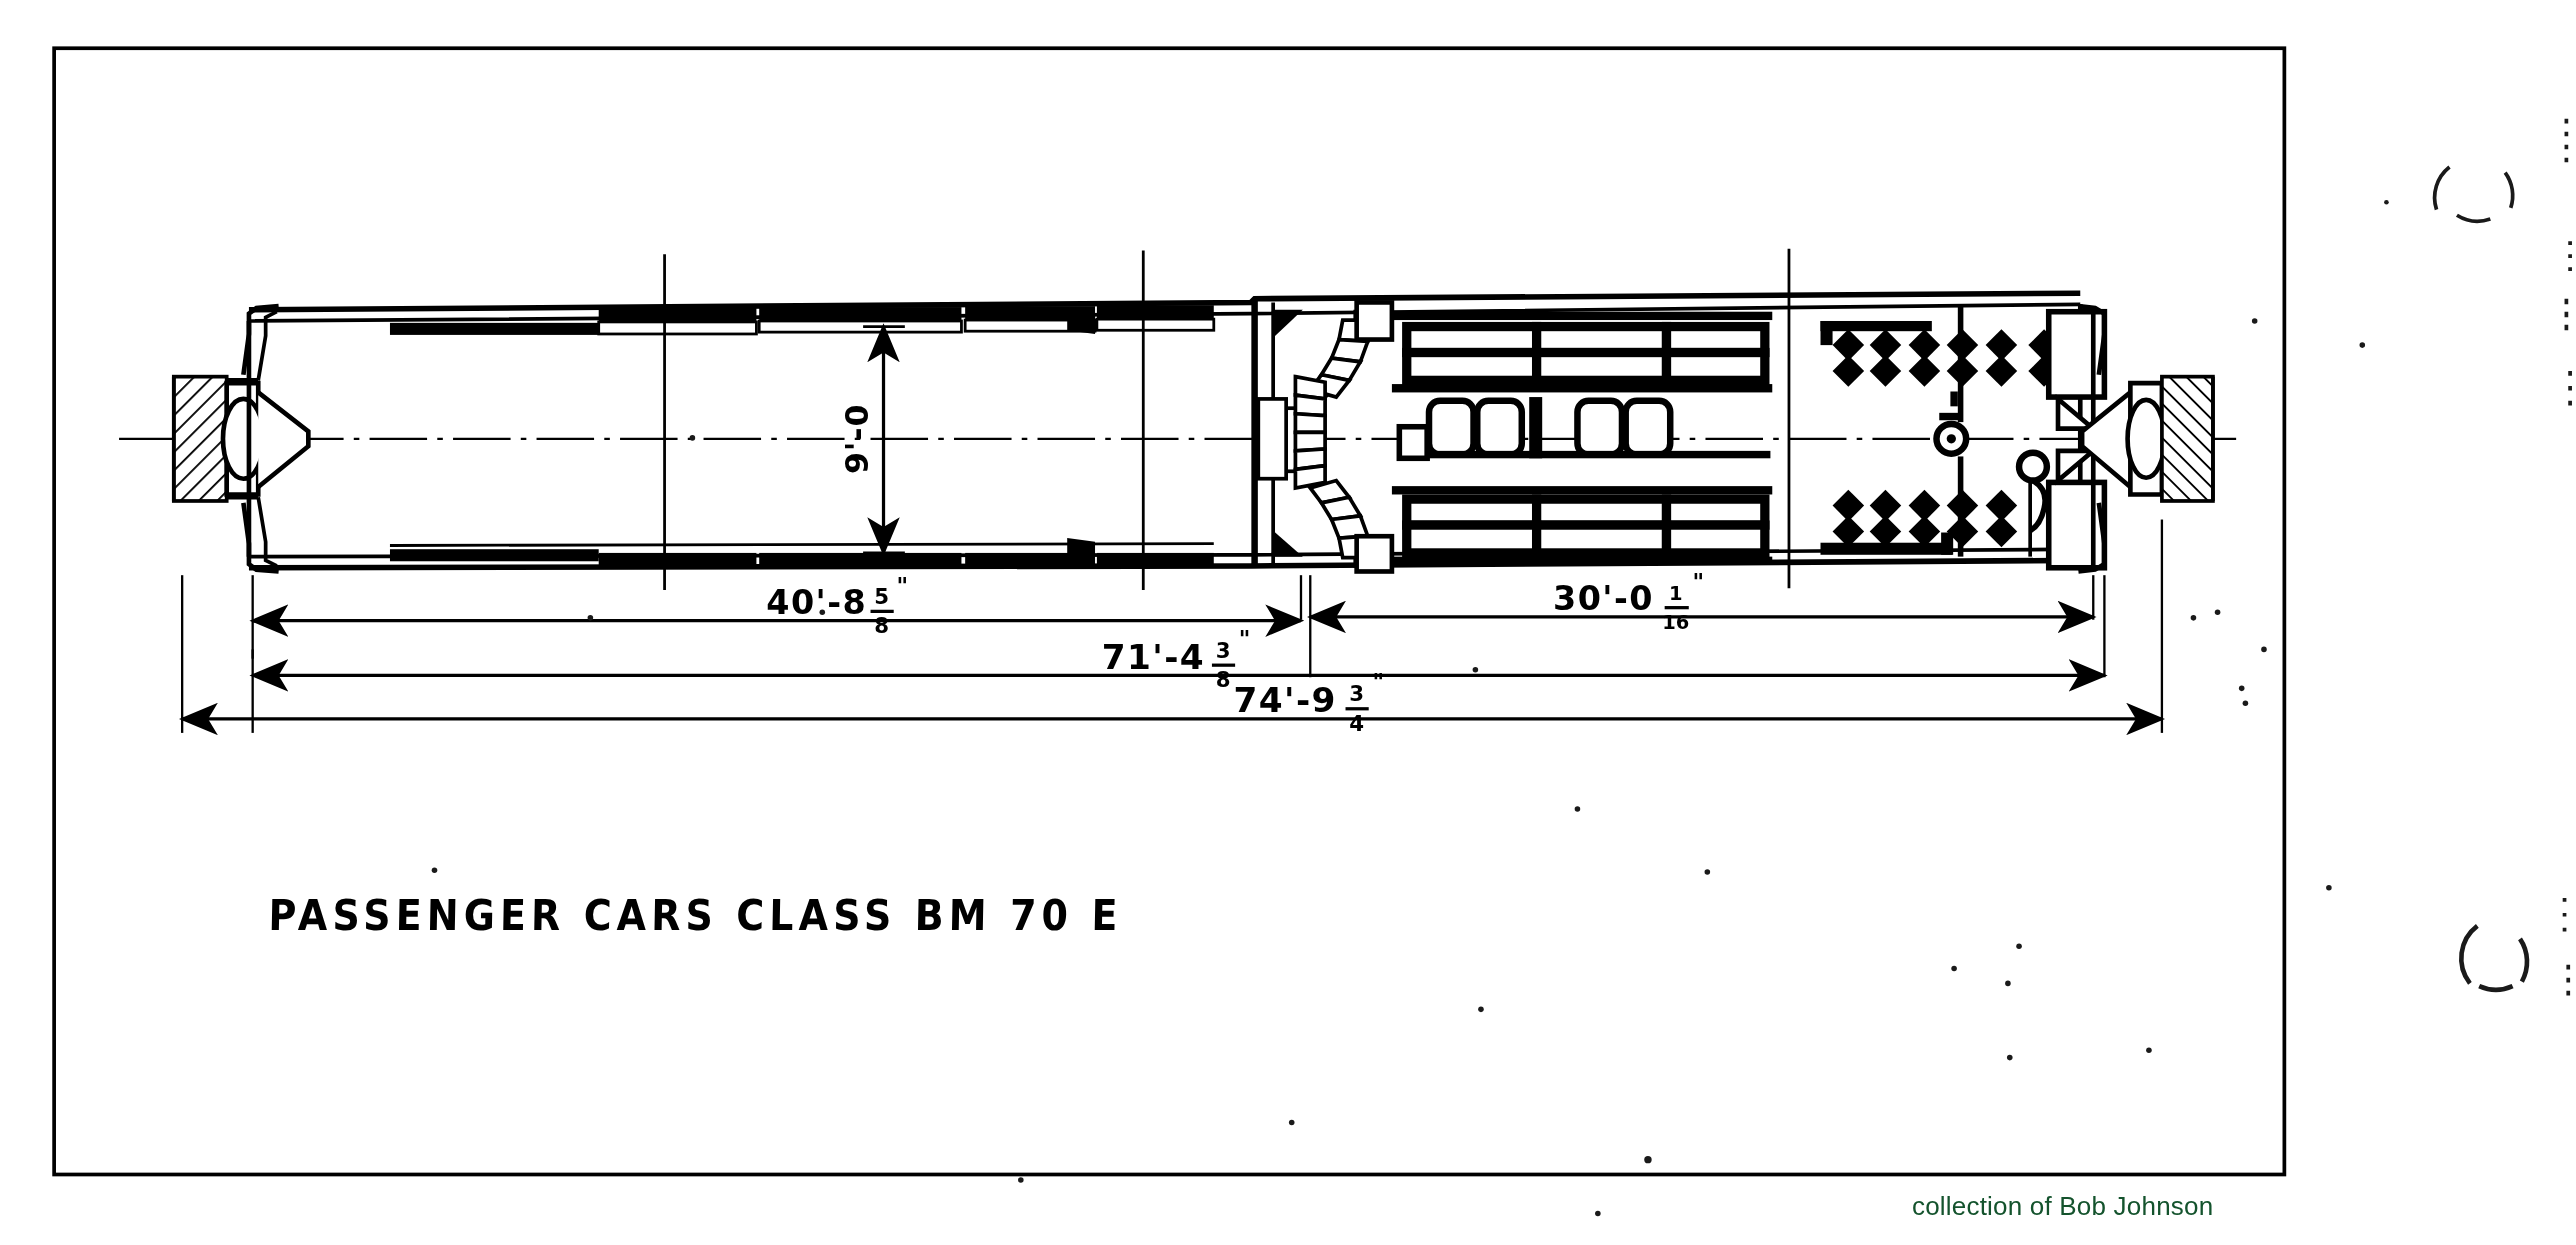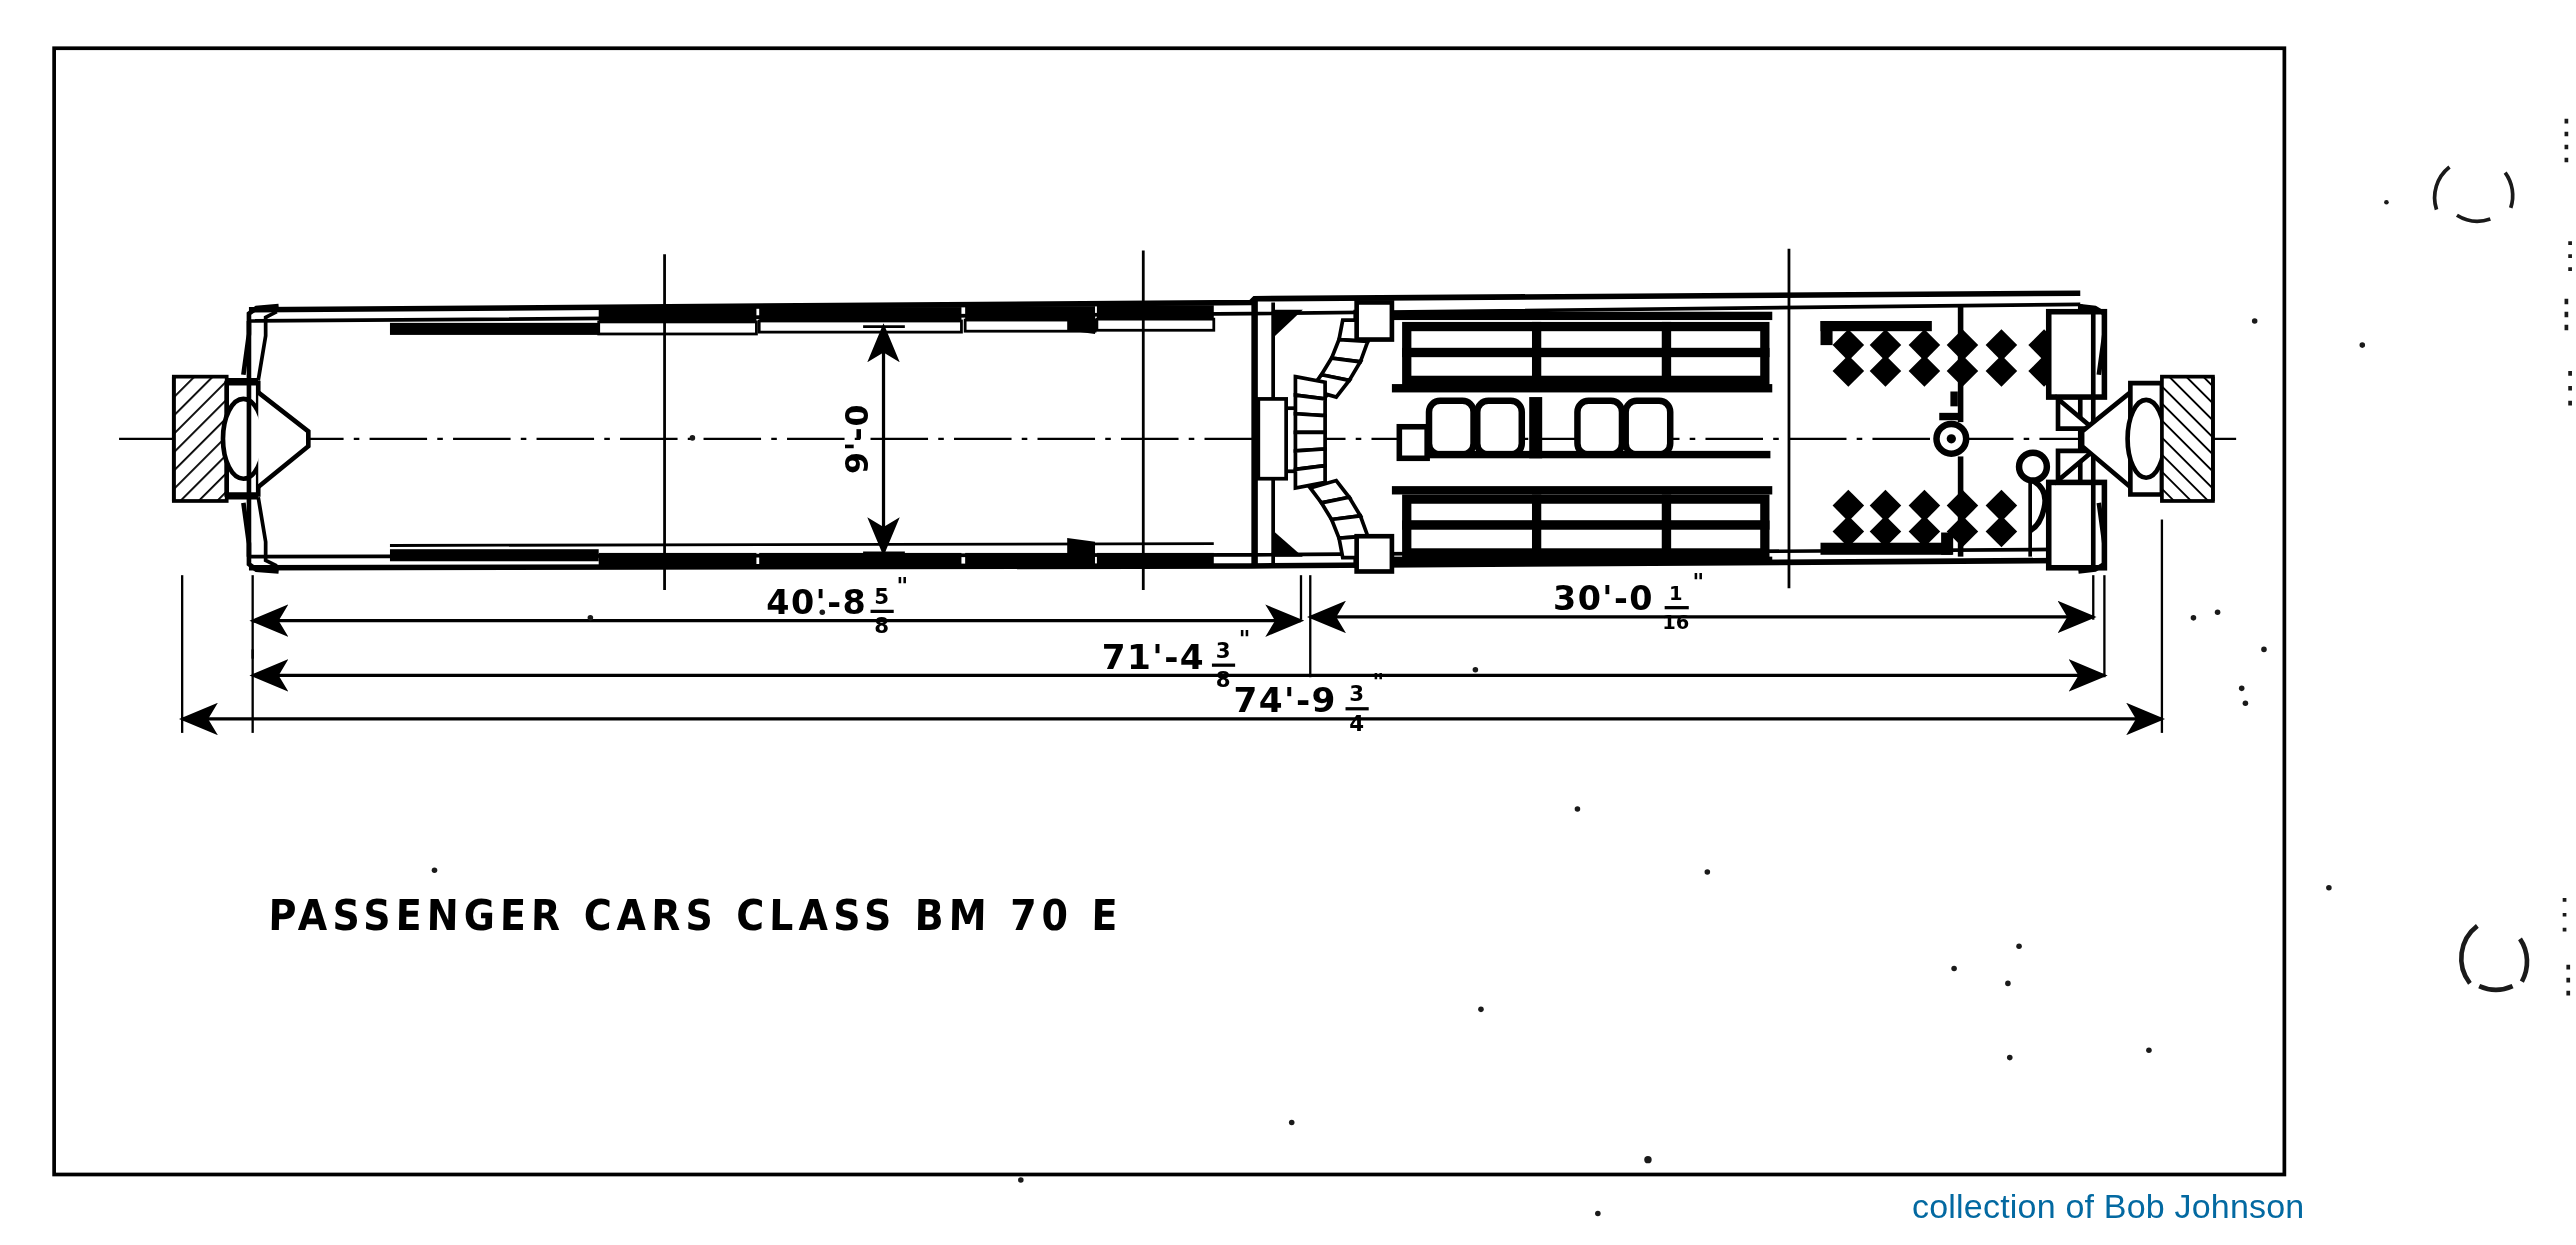--- a/index.html
+++ b/index.html
@@ -25,23 +25,23 @@
     top: 0;
     width: 2576px;
     height: 1245px;
     display: block;
   }
   .credit-line {
     position: absolute;
     left: 1912px;
     top: 1190px;
     font-family: "Liberation Sans", sans-serif;
-    font-size: 34px;
+    font-size: 26px;
     line-height: 33px;
-    color: #0369a1;
+    color: #14532d;
     white-space: nowrap;
     letter-spacing: 0.2px;
   }
   
   .caption-title {
     position: absolute;
     left: 269px;
     top: 891px;
     font-family: "DejaVu Sans", sans-serif;
     font-weight: bold;

